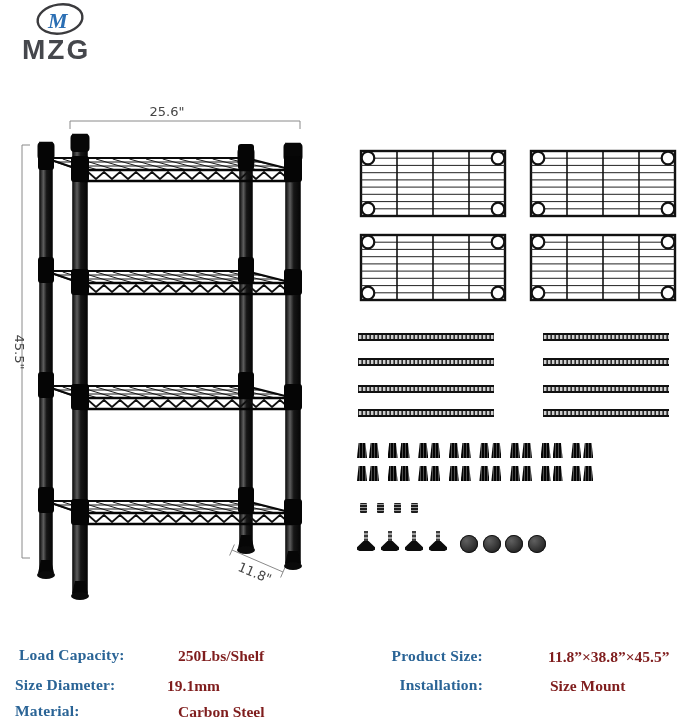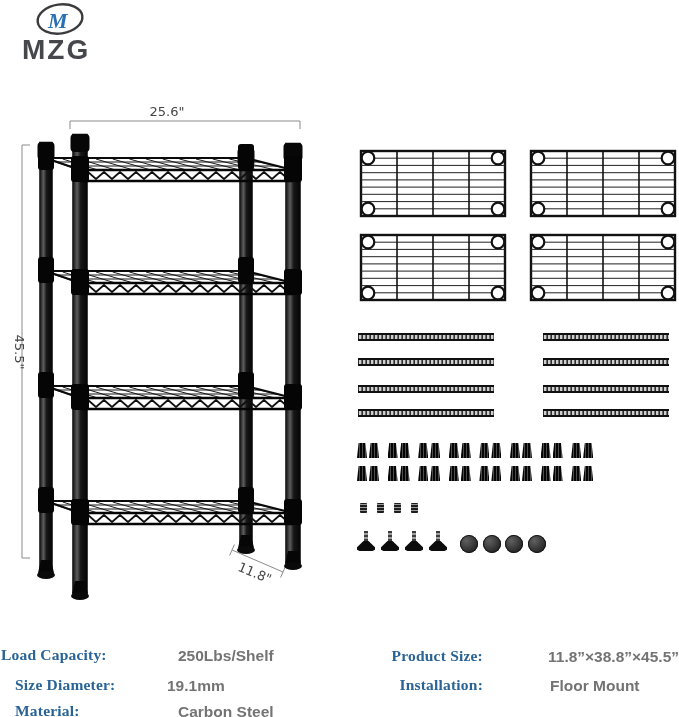--- a/index.html
+++ b/index.html
@@ -24,22 +24,22 @@
         background:repeating-linear-gradient(0deg,#9e9e9e 0 2px,#3c3c3c 2px 4px);}
   .lfoot .base{position:absolute;left:0;top:10px;width:18px;height:10px;background:#0c0c0c;
         clip-path:polygon(36% 0,64% 0,100% 62%,100% 88%,86% 100%,14% 100%,0 88%,0 62%);}
   .fcap{position:absolute;width:18px;height:18px;border-radius:50%;
         background:radial-gradient(circle at 35% 32%,#606060,#262626 72%);
         box-shadow:inset 0 0 0 1px #141414;}
 
   
   .spec-label{position:absolute;font-family:"Liberation Serif",serif;font-weight:700;
         font-size:15.5px;color:#2a6496;letter-spacing:.2px;white-space:nowrap;}
-  .spec-value{position:absolute;font-family:Liberation Sans, sans-serif;font-weight:600;
-        font-size:15.5px;color:#737373;white-space:nowrap;}
+  .spec-value{position:absolute;font-family:Liberation Serif, serif;font-weight:600;
+        font-size:15.5px;color:#7f1d1d;white-space:nowrap;}
 </style>
 </head>
 <body>
 
 <div id="page">
 
   <svg class="abs" style="left:12px;top:1px" width="100" height="64" viewBox="0 0 100 64">
     <ellipse cx="48" cy="18" rx="22.5" ry="14.5" fill="none" stroke="#3b3b3e" stroke-width="2.4" transform="rotate(-8 48 18)"></ellipse>
     <text x="36" y="27" font-family="Liberation Serif, serif" font-style="italic" font-weight="bold" font-size="22" fill="#2b6fb4">M</text>
     <text x="10" y="58" font-family="Liberation Sans, sans-serif" font-weight="bold" font-size="28" letter-spacing="2" fill="#45474c">MZG</text>
@@ -341,28 +341,28 @@
       </div>
     <div id="parts-caps">
         <div class="fcap" style="left:115px;top:400px"></div>
         <div class="fcap" style="left:138px;top:400px"></div>
         <div class="fcap" style="left:160px;top:400px"></div>
         <div class="fcap" style="left:183px;top:400px"></div>
       </div>
   </div>
 
   <div>
-    <div class="spec-label" style="left:1px;top:646px">Load Capacity:</div>
+    <div class="spec-label" style="left:19px;top:646px">Load Capacity:</div>
     <div class="spec-value" style="left:178px;top:647px">250Lbs/Shelf</div>
 
     <div class="spec-label" style="left:15px;top:676px">Size Diameter:</div>
     <div class="spec-value" style="left:167px;top:677px">19.1mm</div>
 
     <div class="spec-label" style="left:15px;top:702px">Material:</div>
     <div class="spec-value" style="left:178px;top:703px">Carbon Steel</div>
 
     <div class="spec-label" style="left:345px;top:647px;width:138px;text-align:right">Product Size:</div>
     <div class="spec-value" style="left:548px;top:648px">11.8”×38.8”×45.5”</div>
 
     <div class="spec-label" style="left:345px;top:676px;width:138px;text-align:right">Installation:</div>
-    <div class="spec-value" style="left:550px;top:677px">Floor Mount</div>
+    <div class="spec-value" style="left:550px;top:677px">Size Mount</div>
   </div>
 </div>
 
 </body></html>

